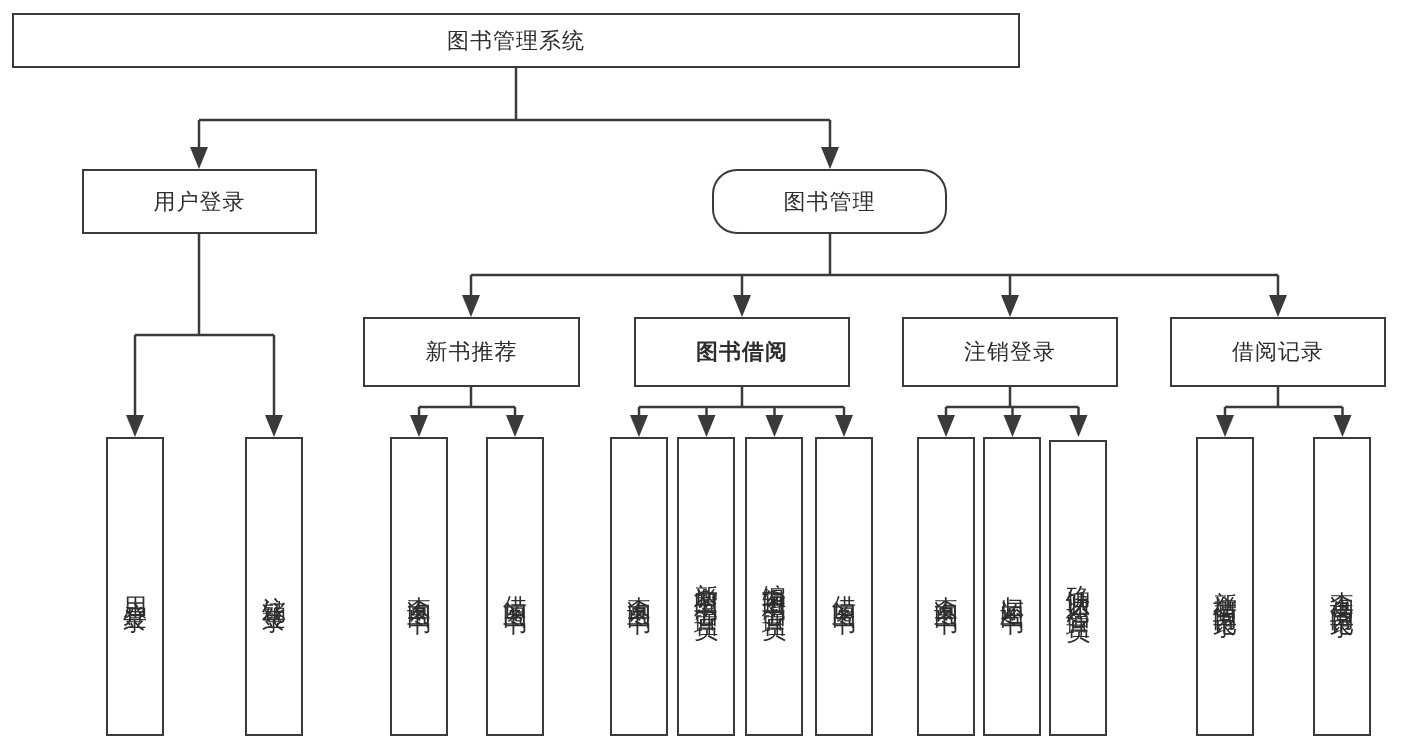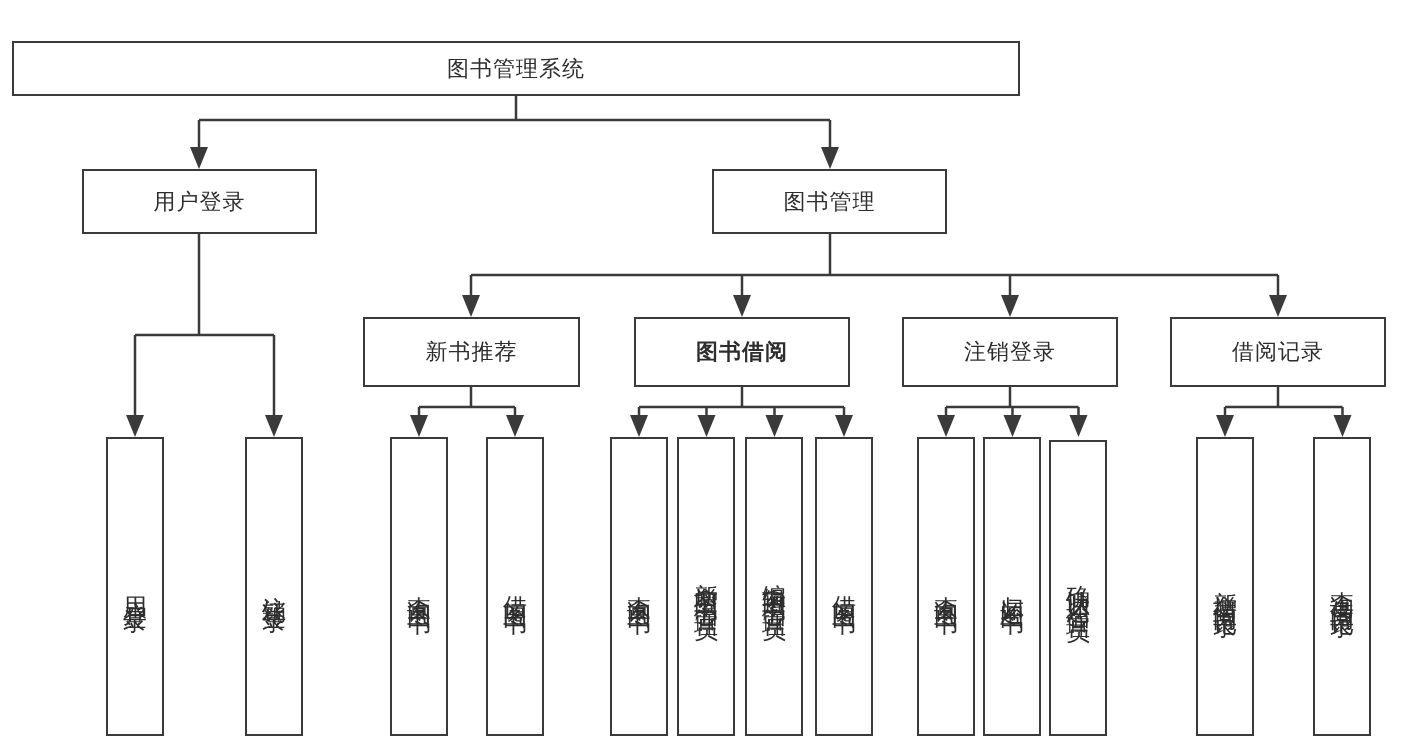--- a/index.html
+++ b/index.html
@@ -31,23 +31,23 @@
     background: var(--background);
     border: 2.5px solid var(--line);
     display: flex;
     align-items: center;
     justify-content: center;
     text-align: center;
     font-size: 22px;
     letter-spacing: 1px;
     color: var(--text);
   }
-  .node.root   { left: 12px;  top: 13px;  width: 1008px; height: 55px; margin-top: 28px; }
+  .node.root   { left: 12px;  top: 13px;  width: 1008px; height: 55px; }
   .node.lv1-a  { left: 82px;  top: 169px; width: 235px;  height: 65px; }
-  .node.lv1-b  { left: 712px; top: 169px; width: 235px;  height: 65px; }
+  .node.lv1-b  { left: 712px; top: 169px; width: 235px;  height: 65px; border-radius: 25px; }
   .node.lv2    { top: 317px; width: 216px; height: 70px; }
   .node.lv2-a  { left: 363px; width: 217px; }
   .node.lv2-b  { left: 634px; font-weight: bold; }
   .node.lv2-c  { left: 902px; }
   .node.lv2-d  { left: 1170px; }
   .leaf {
     position: absolute;
     top: 437px;
     width: 58px;
     height: 299px;

